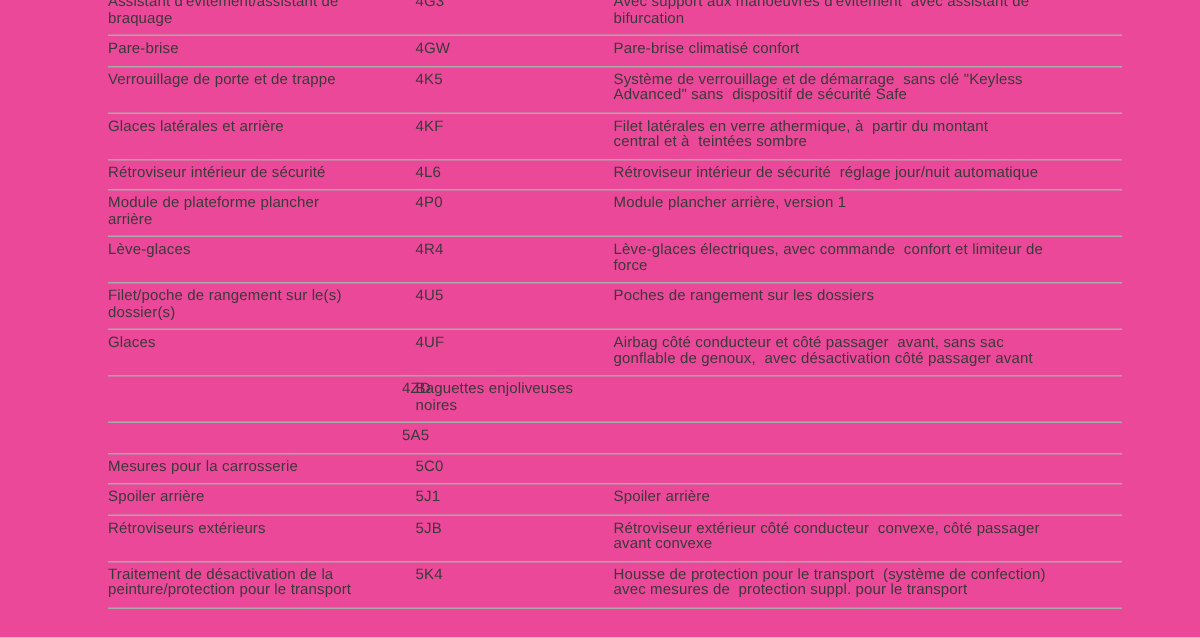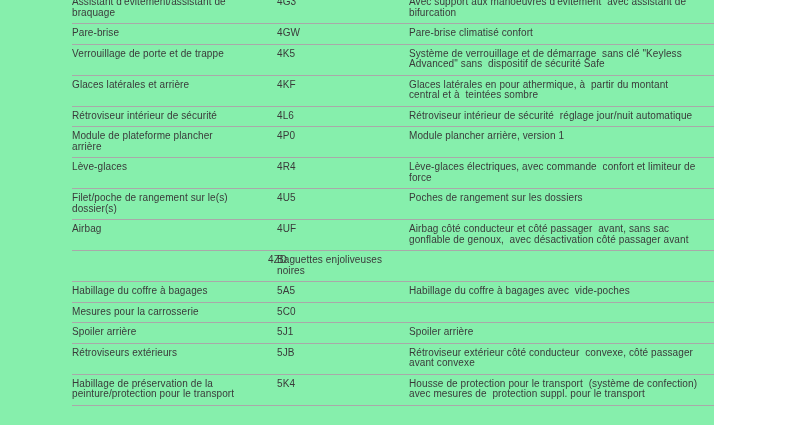--- a/index.html
+++ b/index.html
@@ -2,24 +2,24 @@
 <html><head>
 <meta charset="utf-8">
 <style>
   html, body {
     margin: 0;
     padding: 0;
     background: #ffffff;
   }
   .page {
     position: relative;
-    width: 714px;
+    width: 800px;
     height: 425px;
     overflow: hidden;
-    background: #86efac;
+    background: #ec4899;
     font-family: "Liberation Sans", "DejaVu Sans", sans-serif;
   }
   .doc-table {
     position: absolute;
     left: 72px;
     top: -7px;
     width: 676px;
     color: #3a3a3a;
     filter: blur(0.35px);
   }
@@ -66,21 +66,21 @@
     <div class="cell code">4K5</div>
     <div class="cell desc">Système de verrouillage et de démarrage  sans clé "Keyless
 Advanced" sans  dispositif de sécurité Safe</div>
     <div class="cell spacer"></div>
   </div>
 
   <div class="t-row">
     <div class="cell label">Glaces latérales et arrière</div>
     <div class="cell spacer"></div>
     <div class="cell code">4KF</div>
-    <div class="cell desc">Glaces latérales en pour athermique, à  partir du montant
+    <div class="cell desc">Filet latérales en verre athermique, à  partir du montant
 central et à  teintées sombre</div>
     <div class="cell spacer"></div>
   </div>
 
   <div class="t-row">
     <div class="cell label">Rétroviseur intérieur de sécurité</div>
     <div class="cell spacer"></div>
     <div class="cell code">4L6</div>
     <div class="cell desc">Rétroviseur intérieur de sécurité  réglage jour/nuit automatique</div>
     <div class="cell spacer"></div>
@@ -107,40 +107,38 @@
   <div class="t-row">
     <div class="cell label">Filet/poche de rangement sur le(s)
 dossier(s)</div>
     <div class="cell spacer"></div>
     <div class="cell code">4U5</div>
     <div class="cell desc">Poches de rangement sur les dossiers</div>
     <div class="cell spacer"></div>
   </div>
 
   <div class="t-row">
-    <div class="cell label">Airbag</div>
+    <div class="cell label">Glaces</div>
     <div class="cell spacer"></div>
     <div class="cell code">4UF</div>
     <div class="cell desc">Airbag côté conducteur et côté passager  avant, sans sac
 gonflable de genoux,  avec désactivation côté passager avant</div>
     <div class="cell spacer"></div>
   </div>
 
   <div class="t-row">
     <div class="cell spacer"></div>
     <div class="cell code">4ZD</div>
     <div class="cell desc">Baguettes enjoliveuses noires</div>
     <div class="cell spacer"></div>
   </div>
 
   <div class="t-row">
-    <div class="cell label">Habillage du coffre à bagages</div>
     <div class="cell spacer"></div>
     <div class="cell code">5A5</div>
-    <div class="cell desc">Habillage du coffre à bagages avec  vide-poches</div>
     <div class="cell spacer"></div>
   </div>
 
   <div class="t-row">
     <div class="cell label">Mesures pour la carrosserie</div>
     <div class="cell spacer"></div>
     <div class="cell code">5C0</div>
     <div class="cell spacer"></div>
   </div>
 
@@ -156,21 +154,21 @@
   <div class="t-row">
     <div class="cell label">Rétroviseurs extérieurs</div>
     <div class="cell spacer"></div>
     <div class="cell code">5JB</div>
     <div class="cell desc">Rétroviseur extérieur côté conducteur  convexe, côté passager
 avant convexe</div>
     <div class="cell spacer"></div>
   </div>
 
   <div class="t-row">
-    <div class="cell label">Habillage de préservation de la
+    <div class="cell label">Traitement de désactivation de la
 peinture/protection pour le transport</div>
     <div class="cell spacer"></div>
     <div class="cell code">5K4</div>
     <div class="cell desc">Housse de protection pour le transport  (système de confection)
 avec mesures de  protection suppl. pour le transport</div>
     <div class="cell spacer"></div>
   </div>
 
 </div>
 </div>

